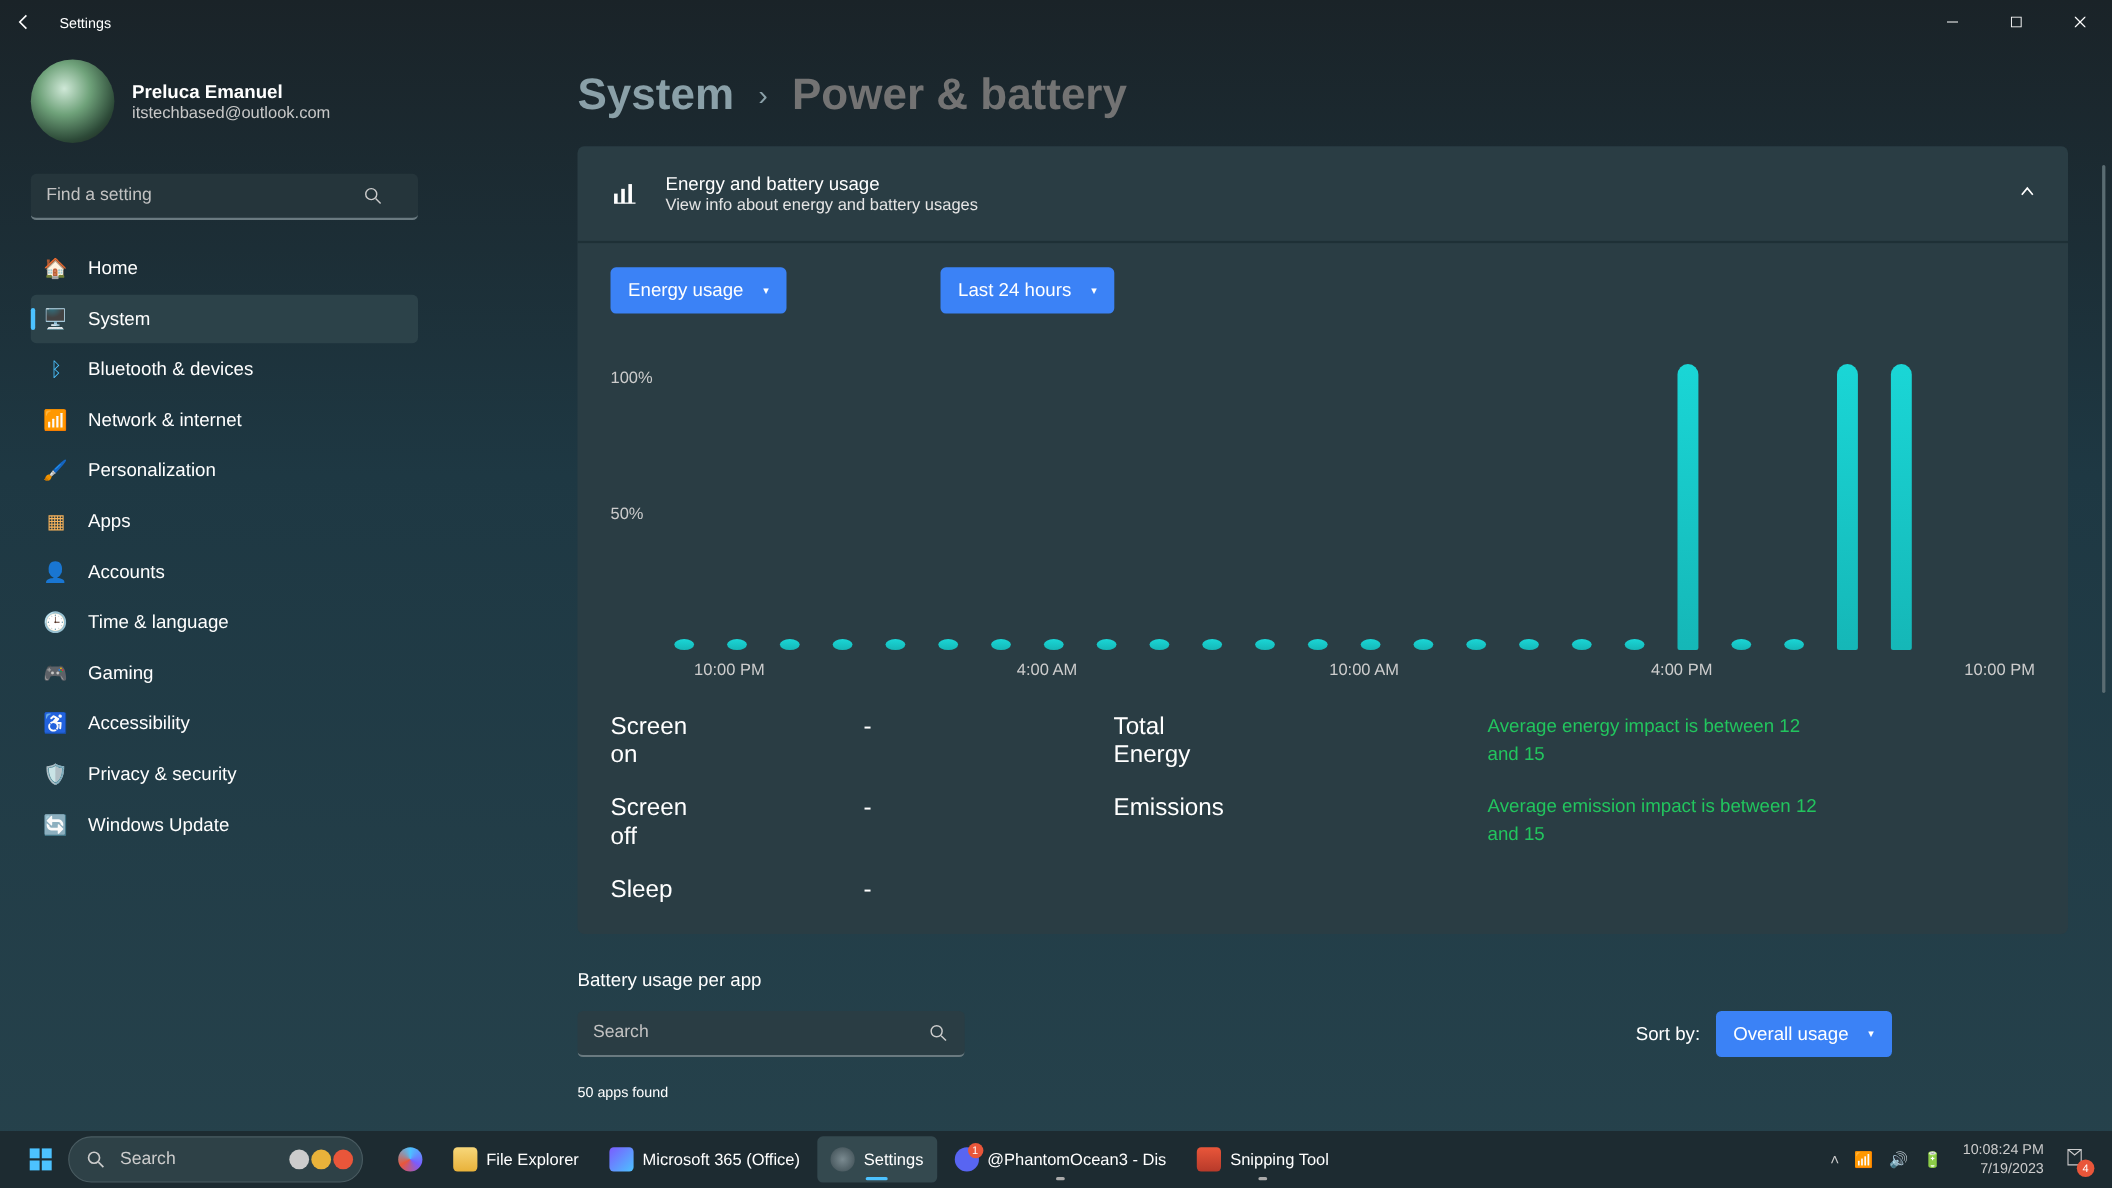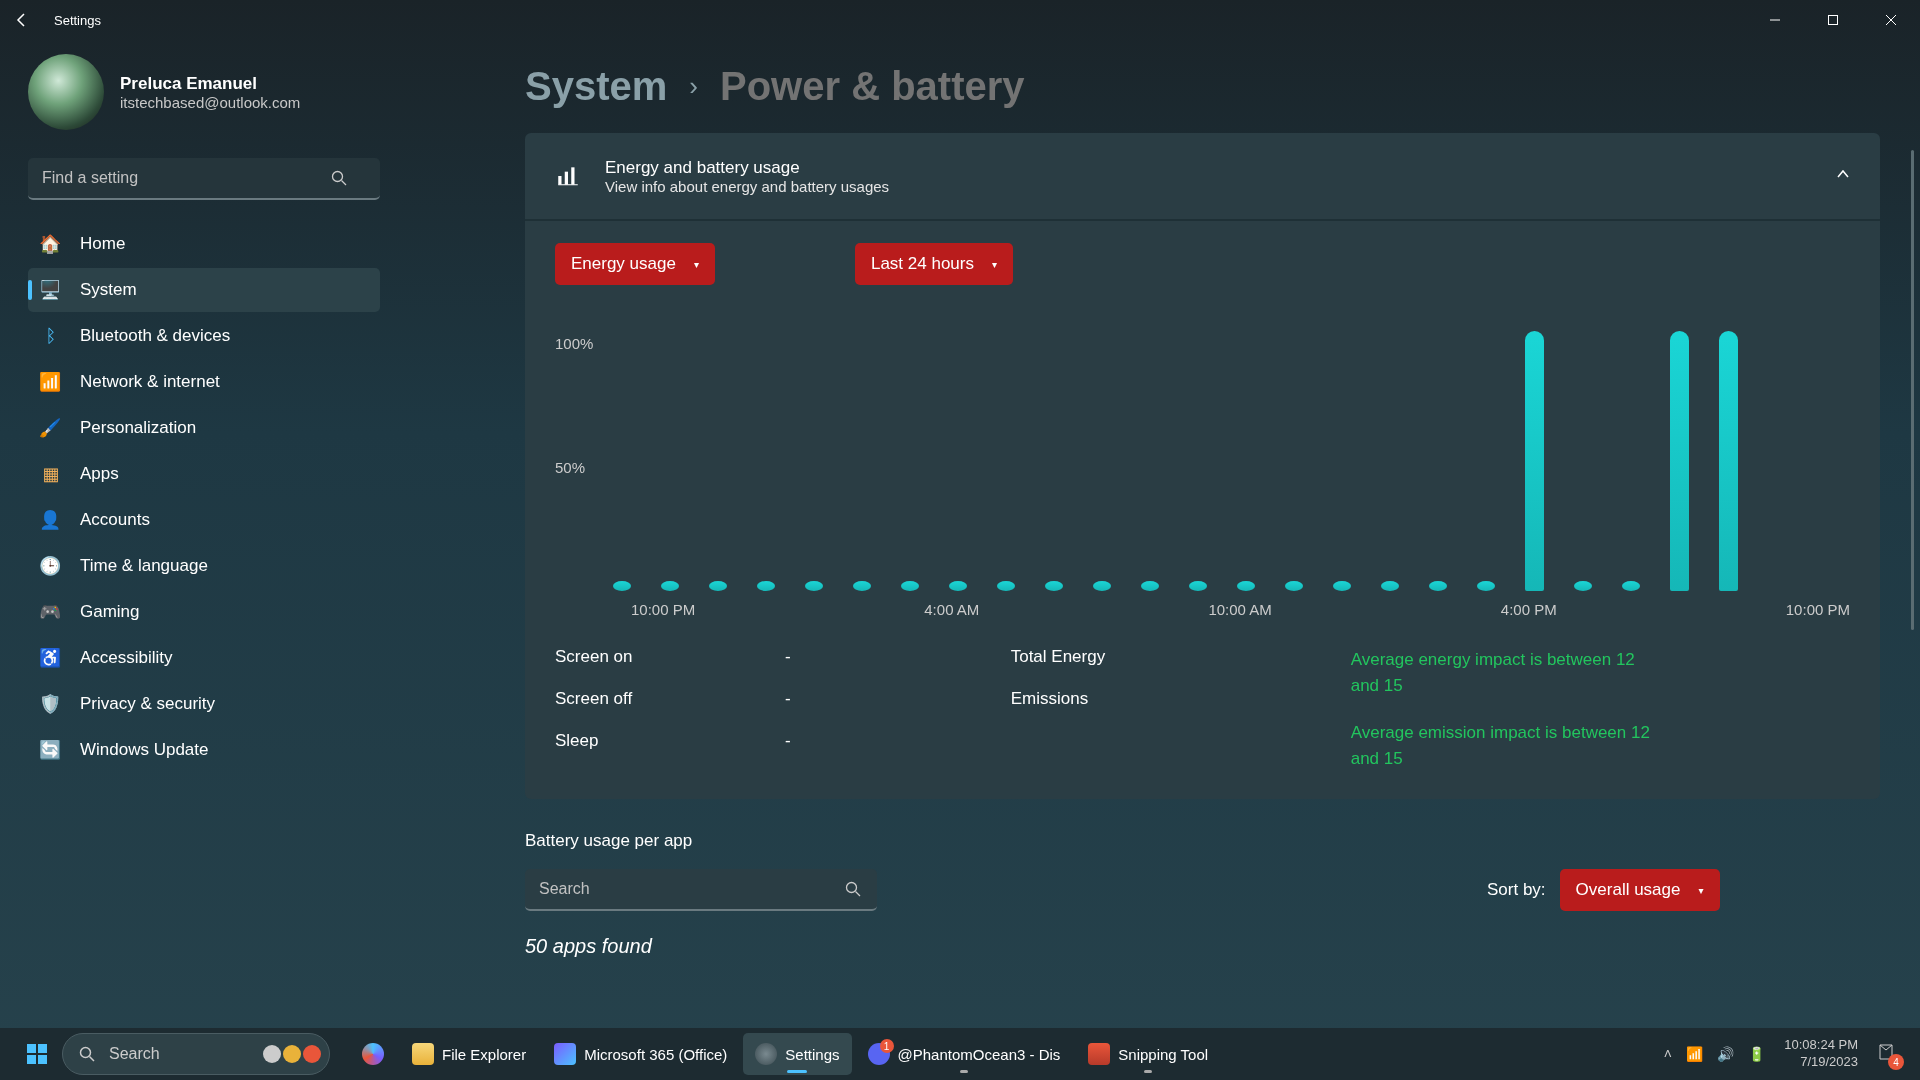--- a/index.html
+++ b/index.html
@@ -32,45 +32,45 @@
 .bc-cur { font-size:40px; font-weight:600; color:#737373; }
 .card { background:#2a3d44; border-radius:6px; overflow:hidden; }
 .card-header { height:86px; display:flex; align-items:center; padding:0 30px; gap:24px; }
 .card-header .hicon { width:26px; height:26px; }
 .card-header .htxt .t { font-size:17px; }
 .card-header .htxt .s { font-size:15px; color:#e5e5e5; }
 .card-header .chev { margin-left:auto; }
 .divider { height:2px; background:#1e3036; }
 .card-body { padding:22px 30px 28px; }
 .ddrow { display:flex; gap:140px; margin-bottom:46px; }
-.dd { background:#b91c1c; border-radius:5px; height:42px; display:flex; align-items:center; padding:0 16px; gap:14px; font-size:17px; }
+.dd { background:#3b82f6; border-radius:5px; height:42px; display:flex; align-items:center; padding:0 16px; gap:14px; font-size:17px; }
 .dd .chv { font-size:10px; margin-left:4px; }
 .chart { position:relative; height:280px; margin-bottom:36px; padding-left:56px; }
 .ylab { position:absolute; left:0; font-size:15px; color:#ccc; }
 .ylab.y100 { top:-6px;margin-top:10px; }
 .ylab.y50 { top:128px; }
 .plot { position:relative; height:260px; display:flex; align-items:flex-end; gap:30px; padding-left:2px; }
 .bar { width:19px; border-radius:10px 10px 2px 2px; background:linear-gradient(180deg,#1ad6d6,#15b7b7); }
 .bar.dot { height:10px; width:18px; border-radius:50%; }
 .bar.hi { height:260px; }
 .xlabels { display:flex; justify-content:space-between; padding:10px 0 0 20px; font-size:15px; color:#ccc; }
 .stats { display:flex; gap:220px; }
 .statcol { display:flex; flex-direction:column; gap:22px; }
-.statrow { display:flex; gap:140px; font-size:17px; }
+.statrow { display:flex; gap:140px; font-size:22px; }
 .statrow .lbl { width:90px; }
 .wide .lbl { width:120px; }
 .avg { font-size:17px; color:#22c55e; max-width:300px; line-height:1.5; }
 .section-title { font-size:17px; margin:32px 0 18px; }
 .approw { display:flex; align-items:center; gap:610px; }
 .appsearch { position:relative; }
 .appsearch input { width:352px; height:42px; background:#2a3d44; border:none; border-bottom:2px solid #6a7a80; border-radius:5px; padding:0 42px 0 14px; color:#fff; font-size:16px; }
 .appsearch input::placeholder { color:#c2c2c2; }
 .appsearch .sicon { position:absolute; right:16px; top:12px; }
 .sortby { display:flex; align-items:center; gap:14px; font-size:17px; }
-.found { font-size:20px; margin-top:24px;font-style:italic; }
+.found { font-size:13px; margin-top:24px; }
 .taskbar { position:absolute; bottom:0; left:0; right:0; height:52px; background:rgba(28,40,45,0.88); backdrop-filter:blur(8px); display:flex; align-items:center; padding:0 20px; }
 .tb-left { display:flex; align-items:center; gap:8px; }
 .tb-start { width:34px; height:34px; display:flex; align-items:center; justify-content:center; }
 .tb-search { width:268px; height:42px; background:#2e4147; border:1px solid #4a5c62; border-radius:22px; display:flex; align-items:center; padding:0 16px; gap:14px; font-size:16px; color:#ccc; position:relative; }
 .tb-search .mini { position:absolute; right:8px; display:flex; gap:2px; }
 .tb-search .mini span { width:18px; height:18px; border-radius:50%; }
 .tb-apps { display:flex; gap:4px; margin-left:12px; }
 .tb-app { height:42px; padding:0 12px; display:flex; align-items:center; gap:8px; border-radius:5px; font-size:15px; position:relative; }
 .tb-app.active { background:#34494f; }
 .tb-app .ind { position:absolute; bottom:2px; left:50%; transform:translateX(-50%); width:8px; height:3px; background:#aaa; border-radius:2px; }

